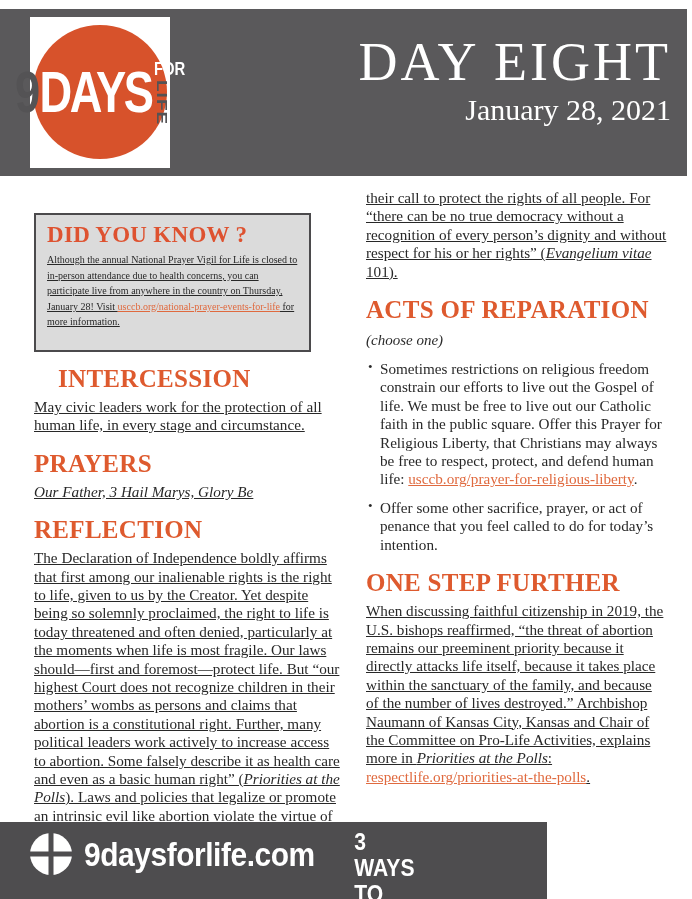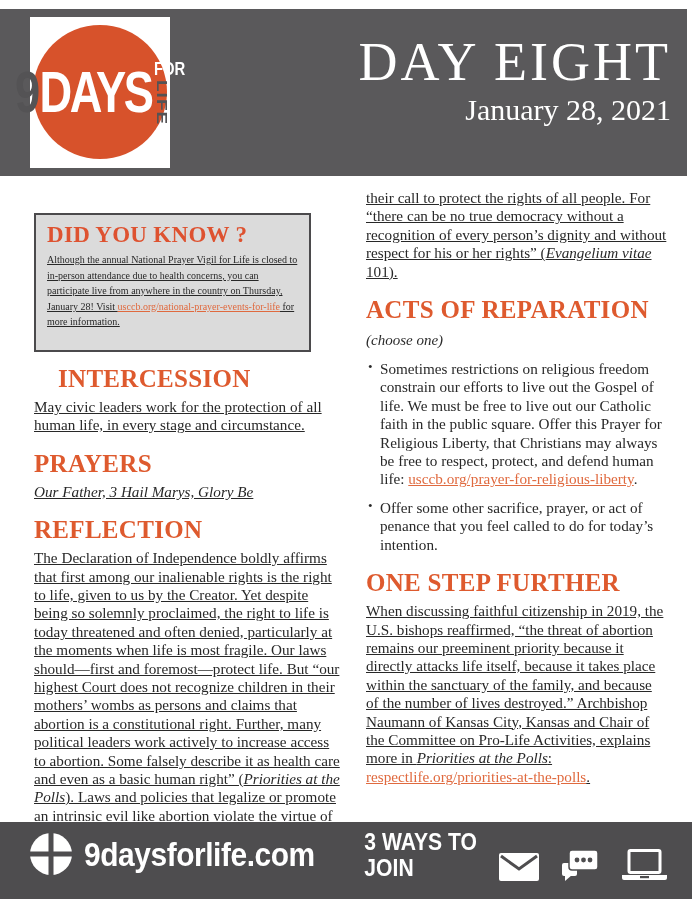--- a/index.html
+++ b/index.html
@@ -40,21 +40,21 @@
   .know-title{font-size:23px;line-height:27px;color:#DE5230;font-weight:700;margin:0 0 4px;letter-spacing:0.3px;}
   .know-body{font-size:10px;line-height:15.6px;margin:0;}
 
   
   .choose{font-size:15px;color:#2b2b2b;font-weight:400;font-style:italic;letter-spacing:0;}
   ul.acts{margin:2px 0 12px;padding:0;list-style:none;}
   ul.acts li{position:relative;padding-left:14px;margin-bottom:10px;}
   ul.acts li::before{content:"\2022";position:absolute;left:2px;top:-2px;font-size:13px;}
 
   
-  .footer-band{position:absolute;left:0;top:822px;width:692px;height:77px;background:#4E4D4F;
+  .footer-band{position:absolute;left:0;top:822px;width:547px;height:77px;background:#4E4D4F;
                box-sizing:border-box;display:flex;justify-content:space-between;
                padding:7px 24px 0 30px;align-items:flex-start;}
   .footer-left{display:flex;align-items:center;margin-top:4px;}
   .site-text{font-family:"Liberation Sans", sans-serif;font-weight:700;font-size:34px;color:#ffffff;
              margin-left:12px;letter-spacing:-0.5px;transform:scaleX(0.88);transform-origin:left center;}
   .footer-right{display:flex;flex-direction:row;align-items:flex-end;}
   .join-title{font-family:"Liberation Sans", sans-serif;font-weight:700;font-size:24px;color:#ffffff;
               letter-spacing:0;transform:scaleX(0.88);transform-origin:right center;line-height:26px;}
   .join-icons{display:flex;gap:22px;margin-top:5px;align-items:flex-end;}
 </style>

